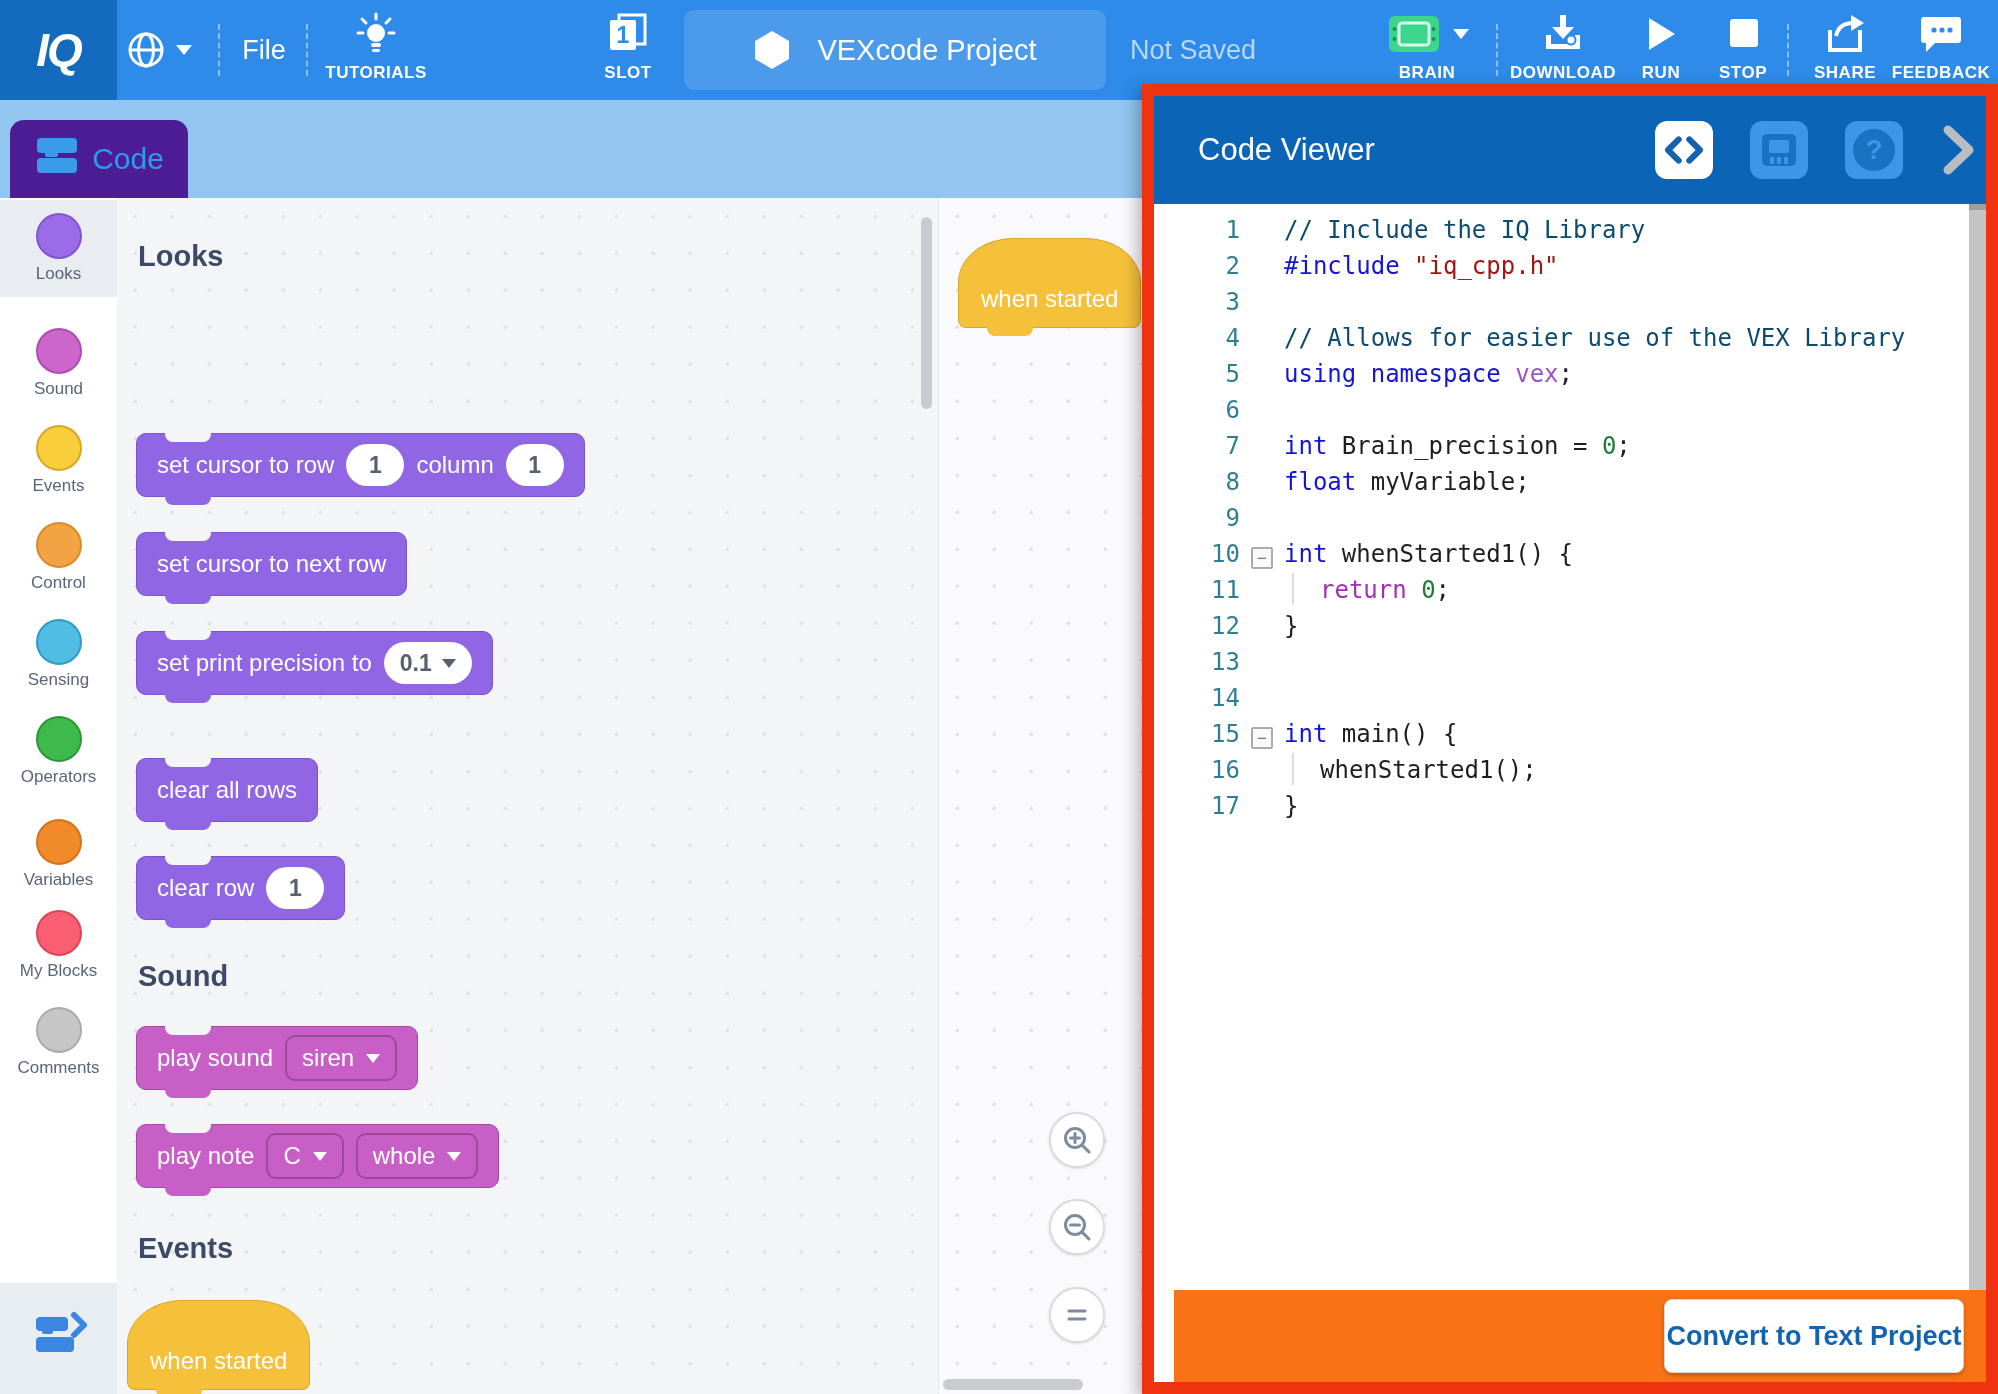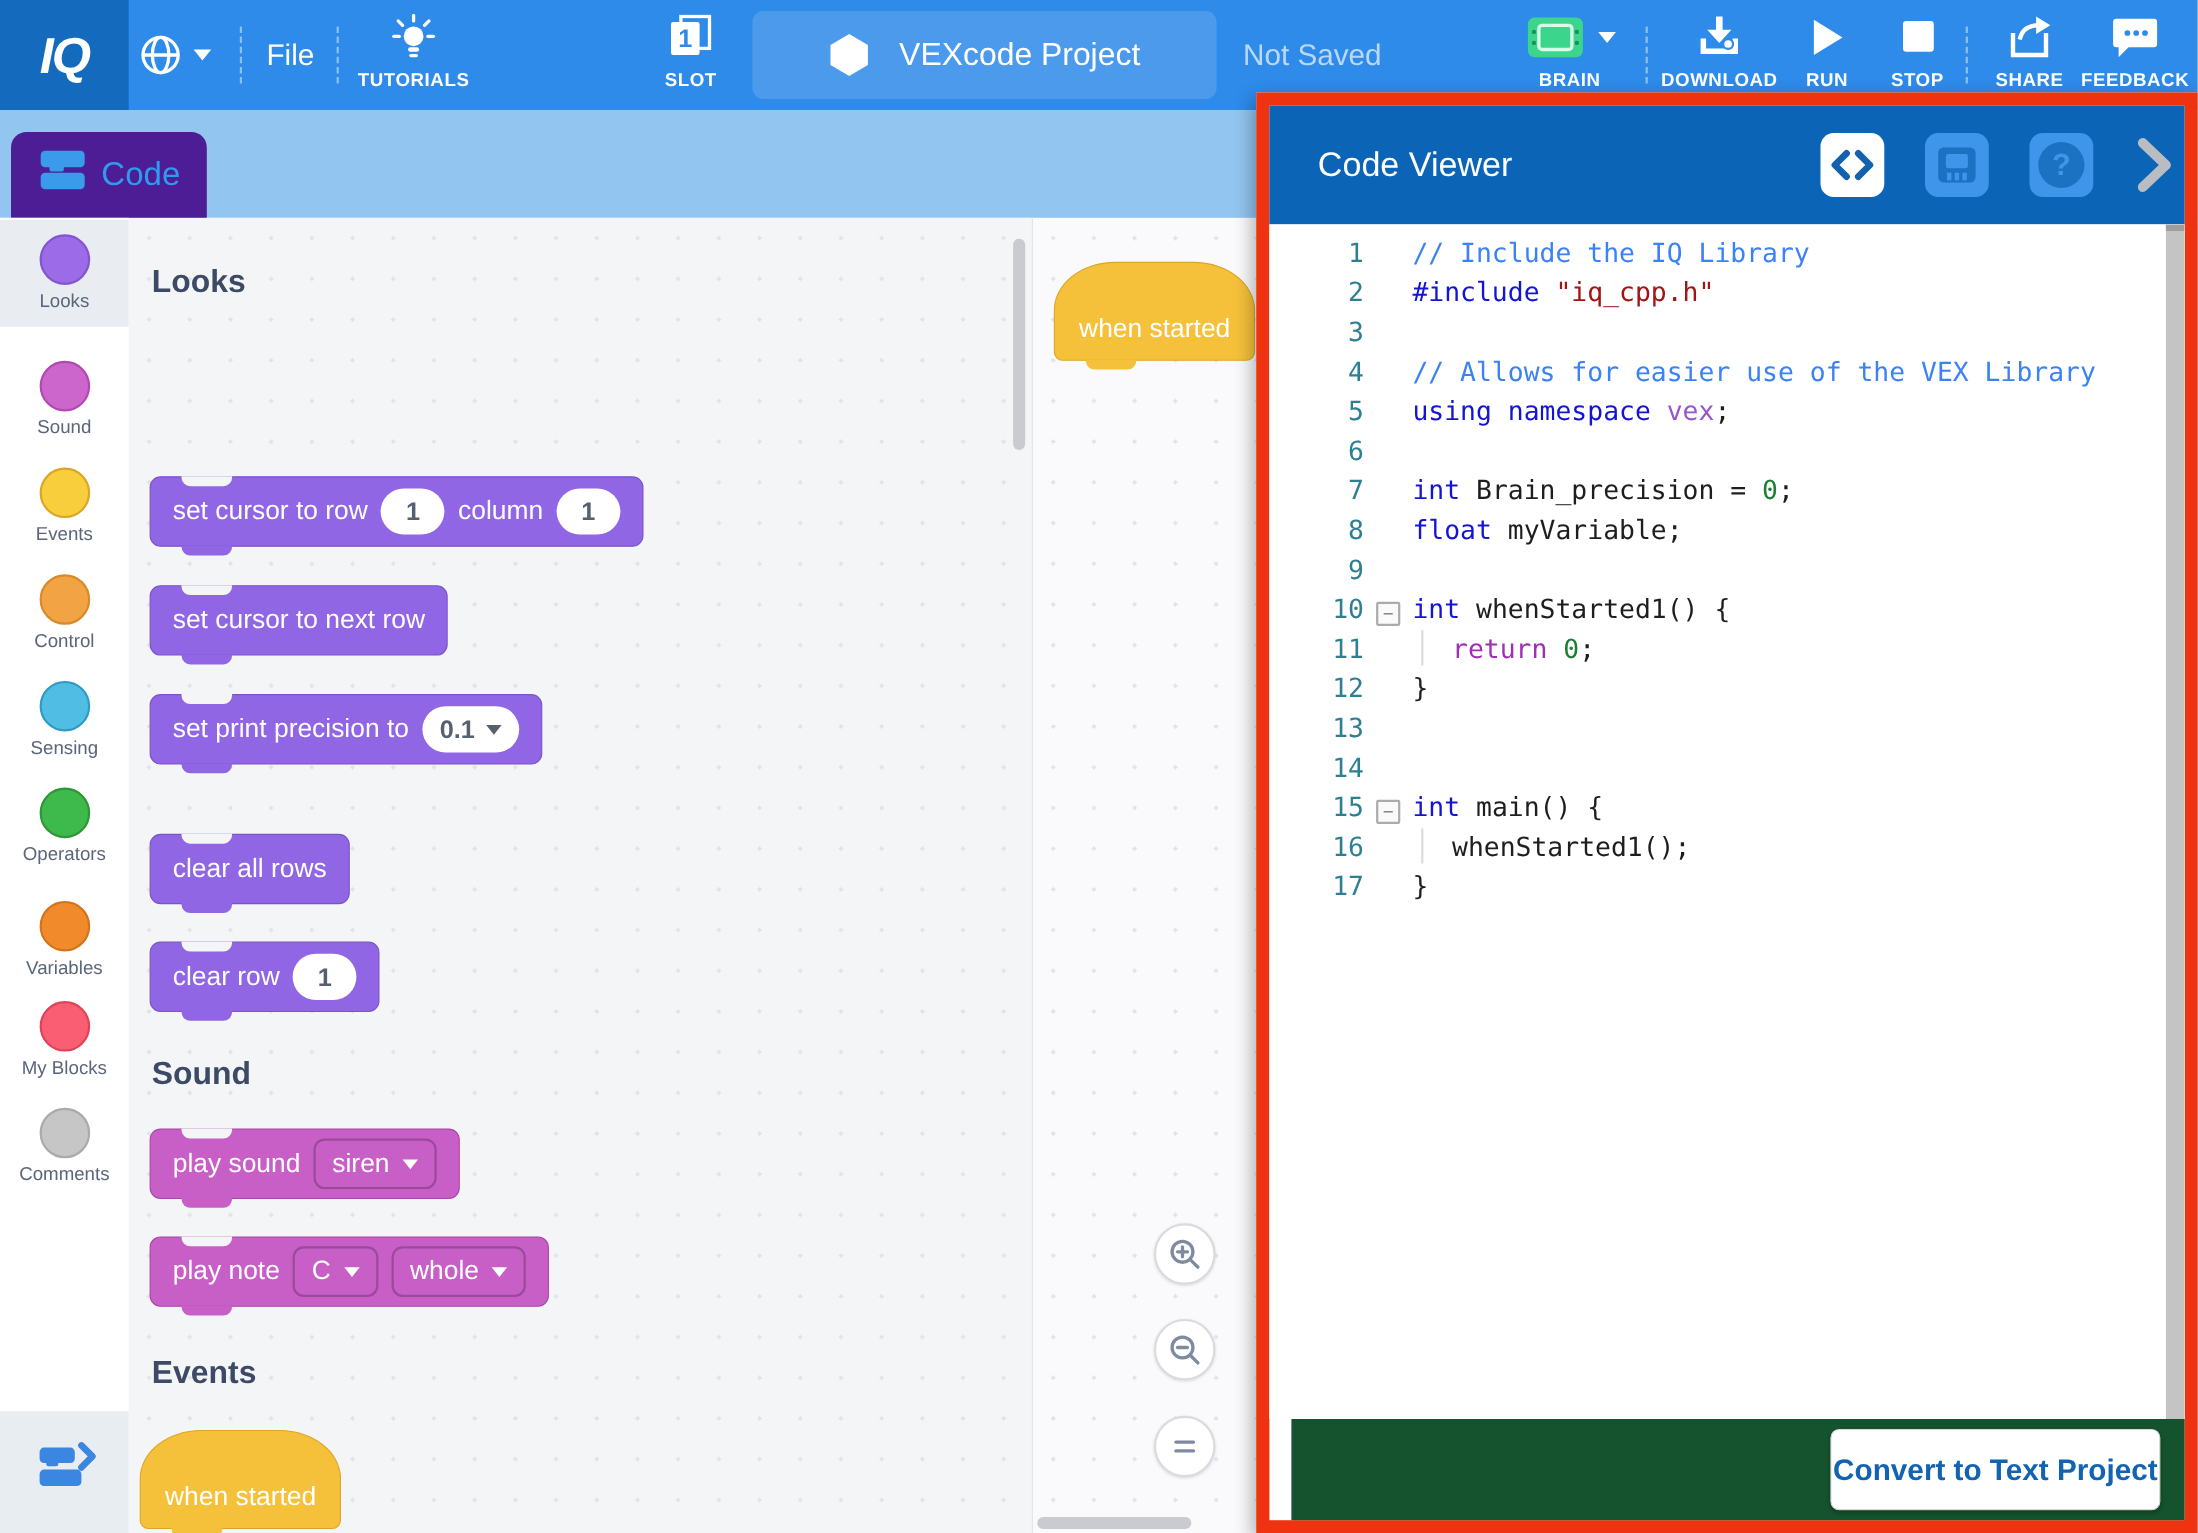--- a/index.html
+++ b/index.html
@@ -80,26 +80,26 @@
                  display:flex; align-items:center; justify-content:center; }
 
   #code-area { flex:1; position:relative; background:#fff; overflow:hidden; padding-top:8px;
                font-family:"DejaVu Sans Mono", monospace; font-size:24px; }
   .cl { height:36px; line-height:36px; white-space:pre; }
   .ln { display:inline-block; width:86px; text-align:right; color:#2F7F93; }
   .fc { display:inline-block; width:44px; text-align:center; }
   .fold-box { display:inline-block; width:22px; height:22px; line-height:19px; border:2px solid #ABABAB; background:#FAFAFA; color:#777;
               font-size:17px; text-align:center; vertical-align:-2px; border-radius:2px; cursor:pointer; font-family:"Liberation Sans",sans-serif; }
   .guide { display:inline-block; width:2px; height:32px; background:#DCDCDC; vertical-align:-7px; margin-left:8px; margin-right:26px; }
-  .s-com { color:#3b82f6; } .s-kw { color:#1414D4; } .s-str { color:#A31515; } .s-ns { color:#9955CC; }
+  .s-com { color:#0c4a6e; } .s-kw { color:#1414D4; } .s-str { color:#A31515; } .s-ns { color:#9955CC; }
   .s-ret { color:#A02FB5; } .s-num { color:#1E7E34; } .s-pl { color:#1E1E1E; }
   #code-scrollbar { position:absolute; right:0; top:0; bottom:0; width:17px; background:#C4C4C4; }
   #code-scrollbar::before { content:''; position:absolute; top:0; left:0; right:0; height:6px; background:#9E9E9E; }
 
-  #panel-footer { height:92px; background:#14532d; flex:none; position:relative;margin-left:20px; }
+  #panel-footer { height:92px; background:#f97316; flex:none; position:relative;margin-left:20px; }
   #convert-btn { position:absolute; right:22px; top:9px; width:300px; height:74px; background:#fff; border:1px solid #D8D8D8; border-radius:8px;
                  color:#1263B2; font-size:27px; font-weight:700; display:flex; align-items:center; justify-content:center; cursor:pointer;
                  box-shadow:0 2px 4px rgba(0,0,0,0.25); font-family:"Liberation Sans",sans-serif; }
 </style>
 </head>
 <body>
 
 <div id="app">
 
   <div id="strip"></div>

